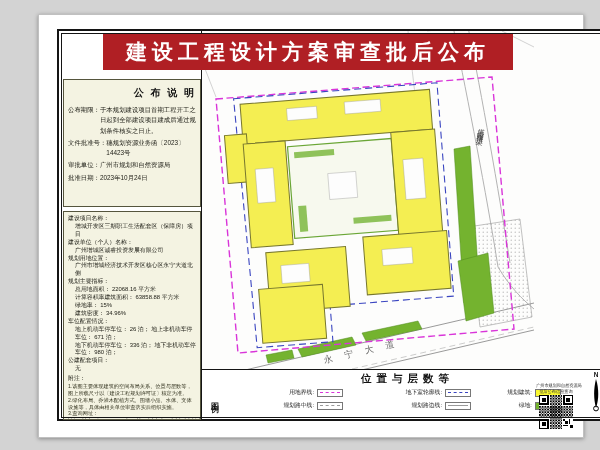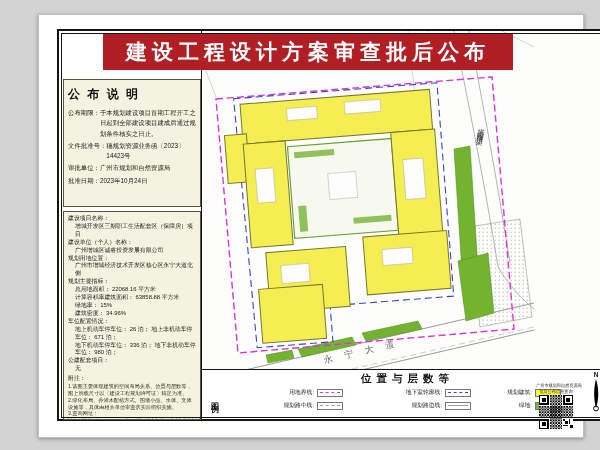--- a/index.html
+++ b/index.html
@@ -30,21 +30,21 @@
     color:#ffffff;font-weight:bold;font-size:21px;letter-spacing:5px;white-space:nowrap;
   }
   
   .left-col{position:absolute;left:4px;top:48px;width:138px;bottom:3px;z-index:4;}
   .panel{
     background:#f4f3e2;border:1px solid #55553d;box-sizing:border-box;
     padding:3px 4px;color:#22221a;
   }
   .notice-box{height:128px;}
   .notice-title{
-    text-align:left;font-weight:bold;font-size:12px;letter-spacing:2px;margin:3px 0 5px 0;color:#111;
+    text-align:right;font-weight:bold;font-size:10px;letter-spacing:2px;margin:3px 0 5px 0;color:#111;
   }
   .n-item{display:flex;font-size:6.4px;line-height:1.6;margin-bottom:2px;}
   .n-item .lbl{flex:none;}
   .n-item .txt{flex:1;}
   .project-box{margin-top:4px;height:209px;overflow:hidden;font-size:5.9px;line-height:1.34;}
   .project-box p{margin:0;}
   .project-box p.ind{padding-left:7px;}
   .project-box p.note{font-size:5.2px;line-height:1.32;color:#33331f;}
   .project-box p.gap{margin-top:2px;}
   .url{

